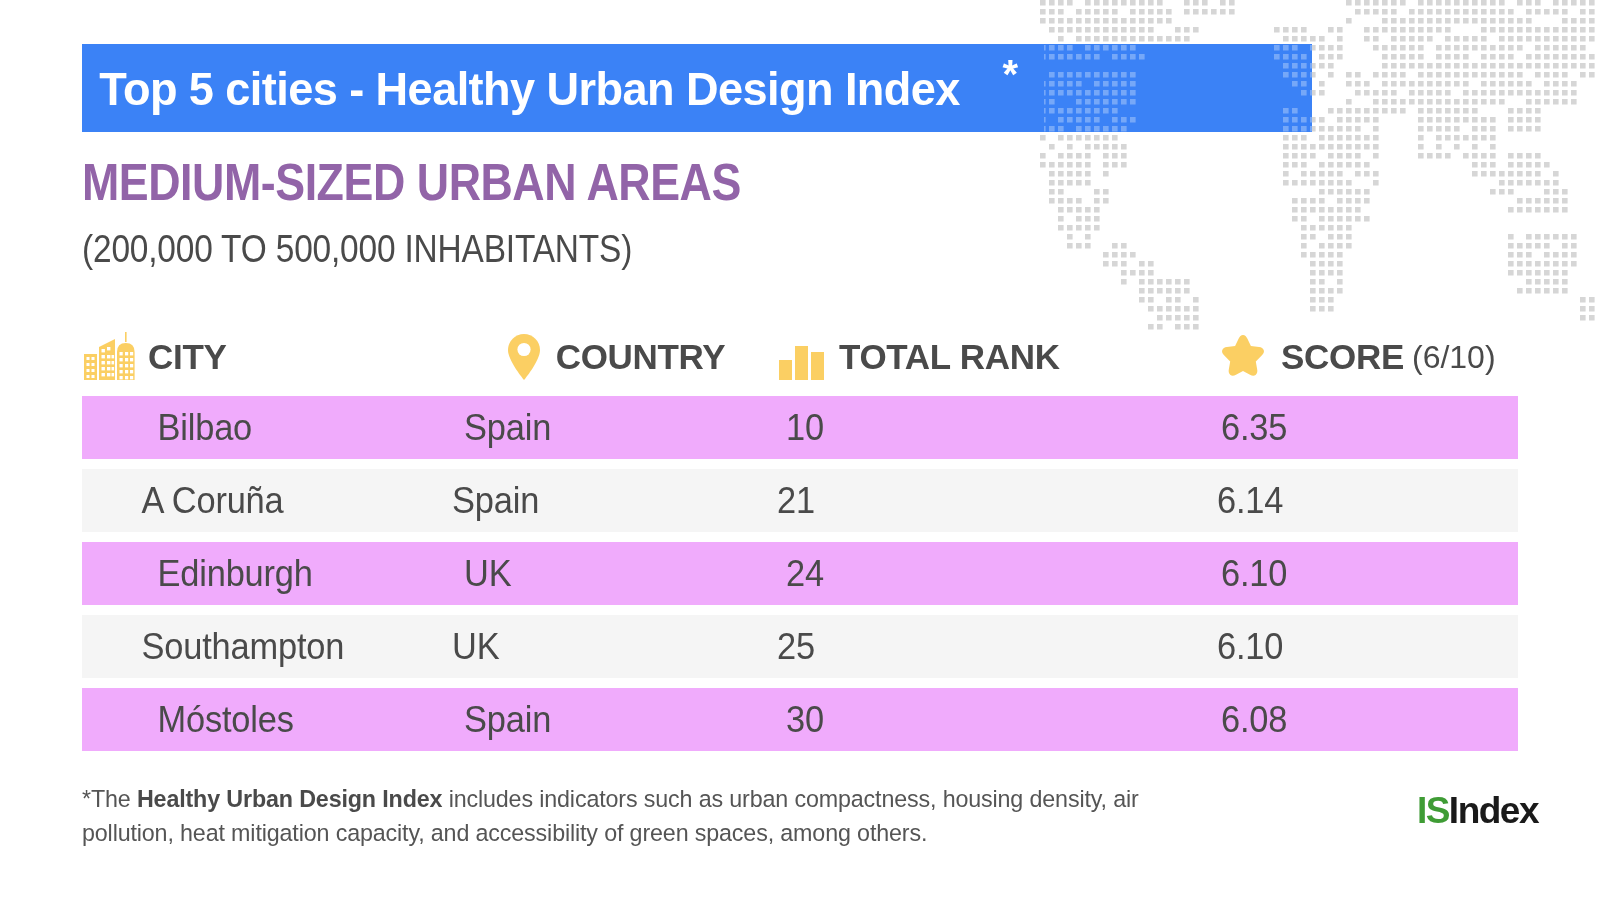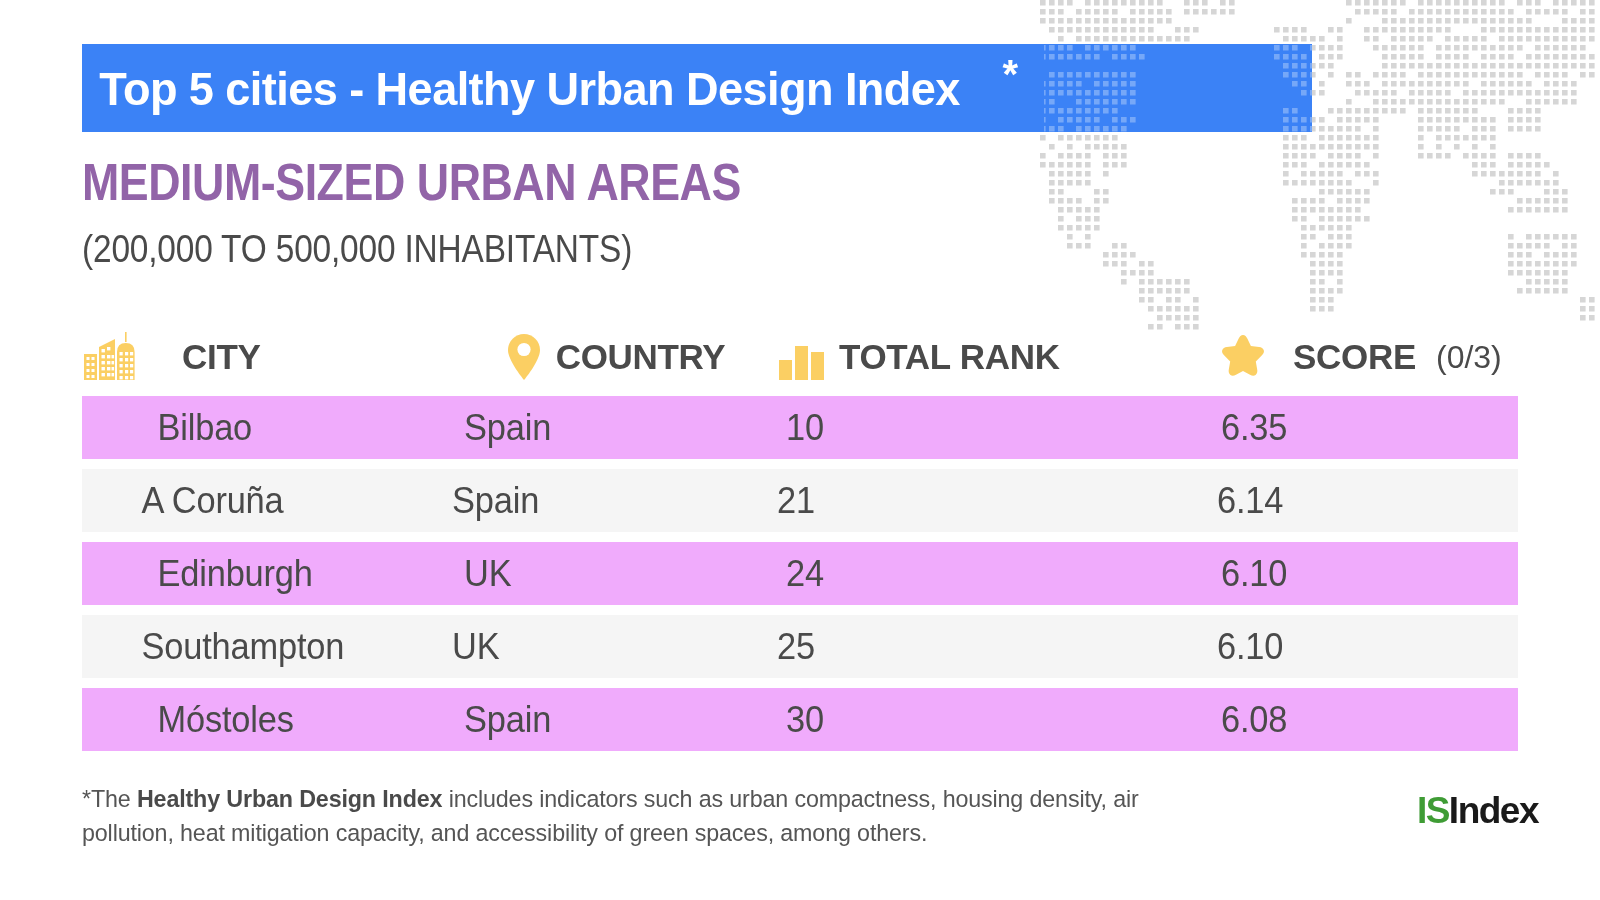--- a/index.html
+++ b/index.html
@@ -134,24 +134,24 @@
   }
   .hlabel-light {
     color: #4A4A4A;
     font-size: 32px;
     font-weight: normal;
     margin-left: 8px;
     white-space: nowrap;
   }
 
   
-  .col-city    { width: 370px; gap: 34px; }
+  .col-city    { width: 370px; }
   .col-country { width: 325px; justify-content: center; }
   .col-rank    { width: 440px; }
-  .col-score   { width: 301px; gap: 12px; }
+  .col-score   { width: 301px; }
 
   .data-row {
     display: flex;
     align-items: center;
     height: 63px;
     margin-bottom: 10px;
   }
   .data-row.shade-a { background: #f0abfc; padding-left: 16px; }
   .data-row.shade-b { background: #F5F5F5; }
 
@@ -299,21 +299,21 @@
       <span class="hlabel">TOTAL RANK</span>
     </div>
 
     <div class="hcell col-score">
       <span class="hicon">
         <svg width="52" height="54" viewBox="0 0 52 54" aria-hidden="true">
           <path d="M26 5 C28 5 29.4 6.6 30.3 8.5 L33.9 15.9 L42.1 17.1 C44.3 17.4 46.2 18.4 46.8 20.3 C47.4 22.2 46.3 24 44.7 25.6 L38.8 31.4 L40.2 39.5 C40.6 41.7 40.2 43.7 38.6 44.9 C37 46.1 35 45.7 33 44.7 L26 41 L19 44.7 C17 45.7 15 46.1 13.4 44.9 C11.8 43.7 11.4 41.7 11.8 39.5 L13.2 31.4 L7.3 25.6 C5.7 24 4.6 22.2 5.2 20.3 C5.8 18.4 7.7 17.4 9.9 17.1 L18.1 15.9 L21.7 8.5 C22.6 6.6 24 5 26 5 Z" fill="#FBCF63"></path>
         </svg>
       </span>
       <span class="hlabel">SCORE</span>
-      <span class="hlabel-light">(0/3)</span>
+      <span class="hlabel-light">(6/10)</span>
     </div>
   </div>
 
   <div id="rows-container">
       <div class="data-row shade-a">
         <div class="dcell city">Bilbao</div>
         <div class="dcell country">Spain</div>
         <div class="dcell rank">10</div>
         <div class="dcell score">6.35</div>
       </div>

